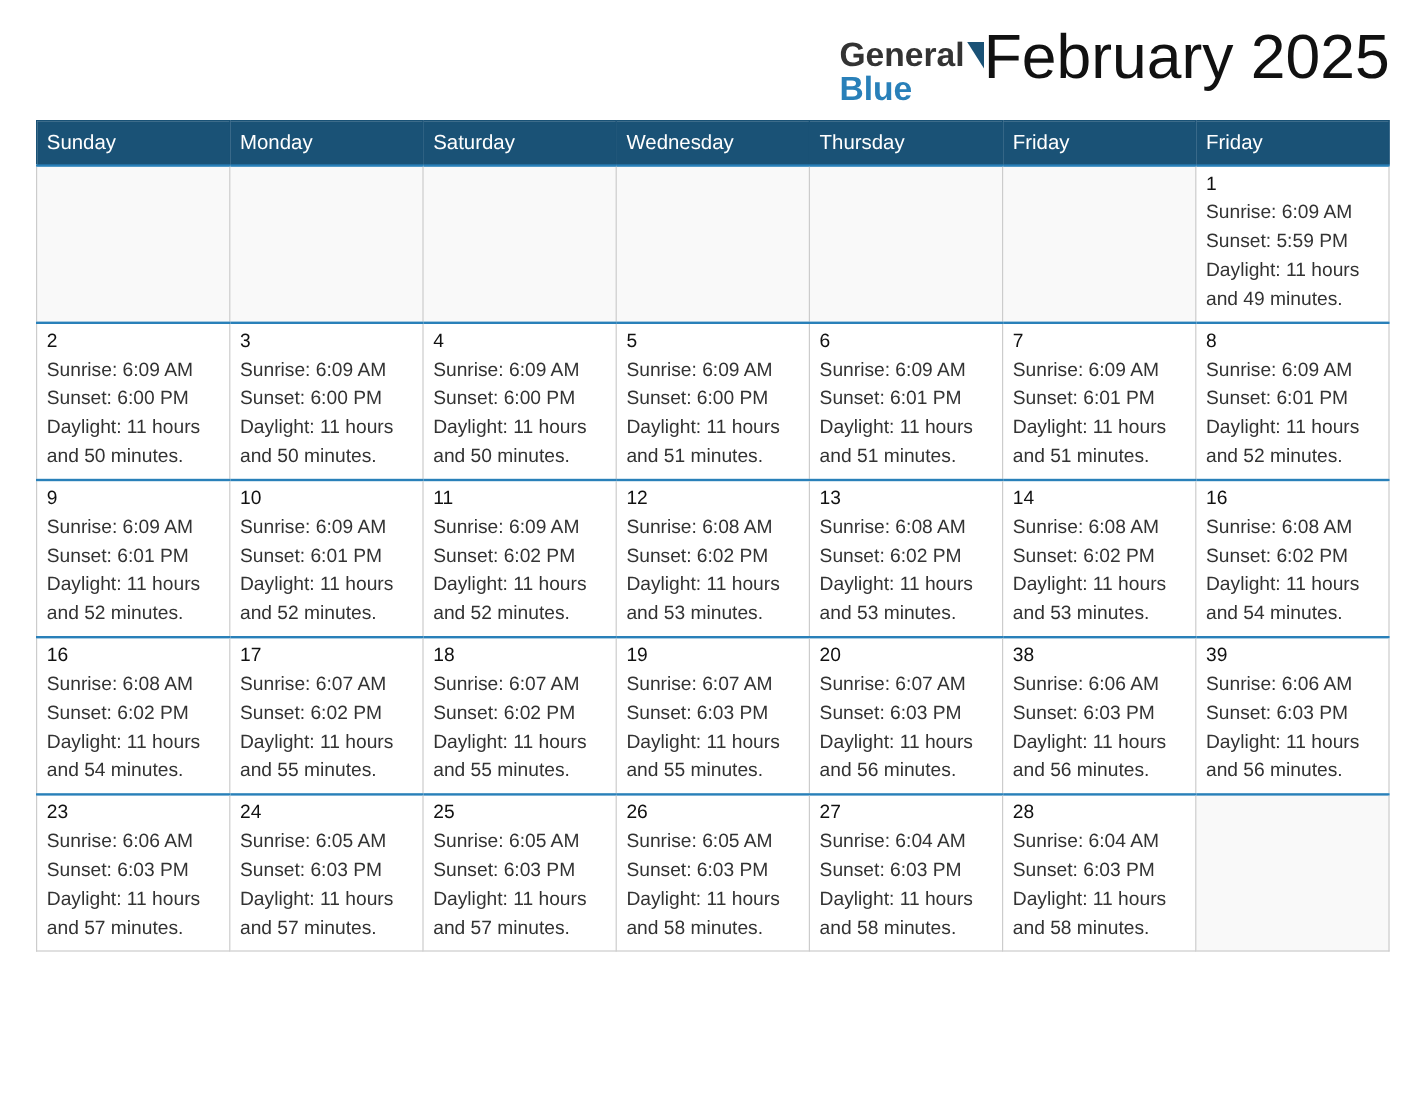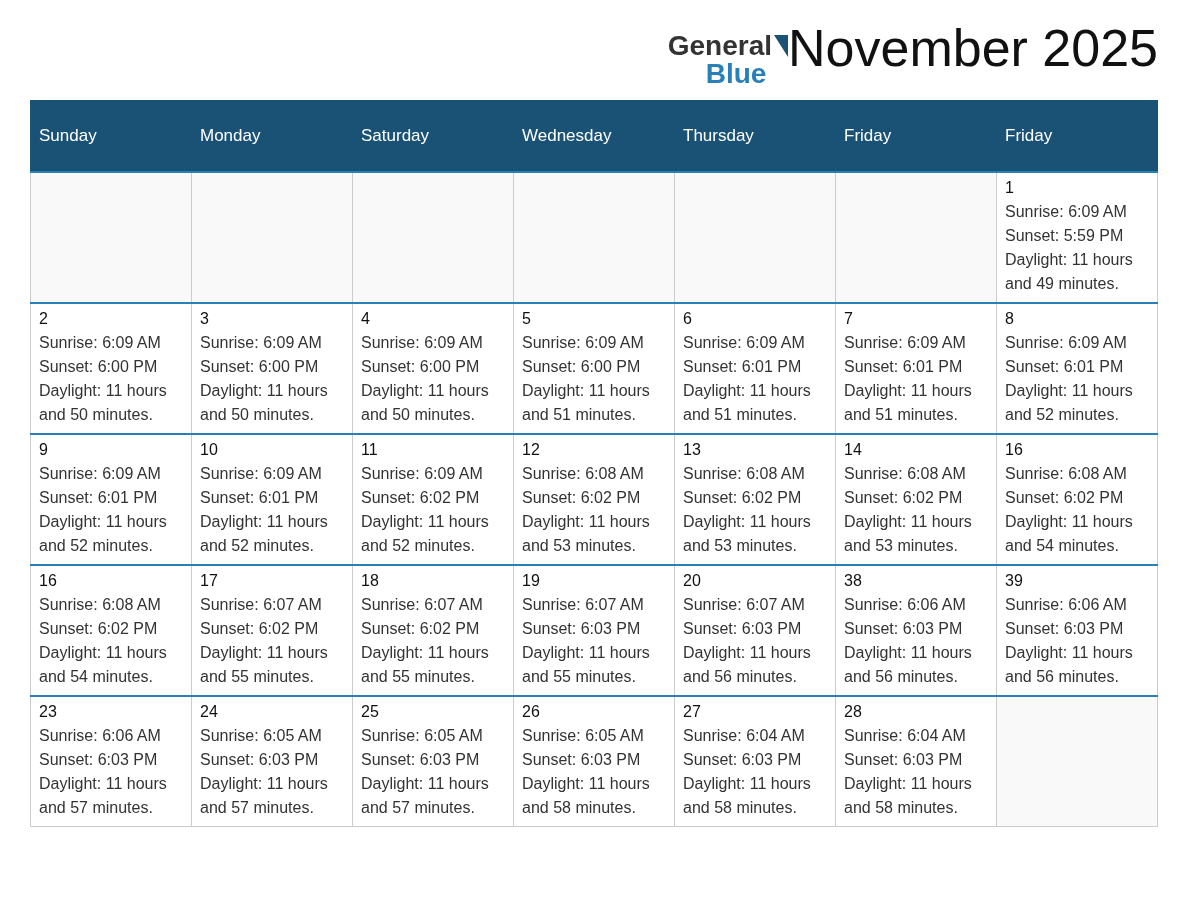--- a/index.html
+++ b/index.html
@@ -36,21 +36,20 @@
       border-left: 14px solid transparent;
       border-right: 0px solid transparent;
       border-top: 22px solid #1a5276;
       margin-left: 2px;
     }
     .logo-blue {
       font-size: 28px;
       font-weight: bold;
       color: #2980b9;
       margin-top: -4px;
-      margin-left: 38px;
     }
     .title-area {
       text-align: right;
     }
     .month-title {
       font-size: 52px;
       font-weight: normal;
       color: #111;
       line-height: 1.1;
     }
@@ -62,21 +61,21 @@
     .calendar {
       width: 100%;
       border-collapse: collapse;
       margin-top: 8px;
     }
     .calendar thead tr th {
       background-color: #1a5276;
       color: #fff;
       font-size: 17px;
       font-weight: normal;
-      padding: 25px 8px;
+      padding: 8px 8px;
       text-align: left;
       border: 1px solid #1a5276;
     }
     .calendar tbody tr td {
       border: 1px solid #ccc;
       vertical-align: top;
       padding: 6px 8px;
       width: 14.28%;
       min-height: 110px;
       font-size: 13px;
@@ -109,21 +108,21 @@
 
 <div class="header-area">
   <div class="logo">
     <div class="logo-general">
       <span>General</span>
       <span class="arrow"></span>
     </div>
     <div class="logo-blue">Blue</div>
   </div>
   <div class="title-area">
-    <div class="month-title">November 2025</div>
+    <div class="month-title">February 2025</div>
   </div>
 </div>
 
 <table class="calendar">
   <thead>
     <tr>
     <th>Sunday</th>
         <th>Monday</th>
         <th>Saturday</th>
         <th>Wednesday</th>

